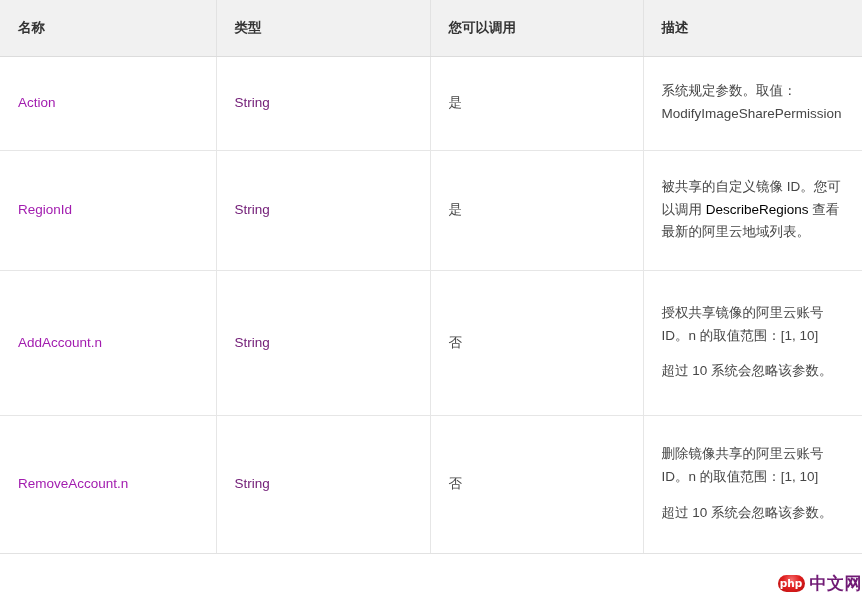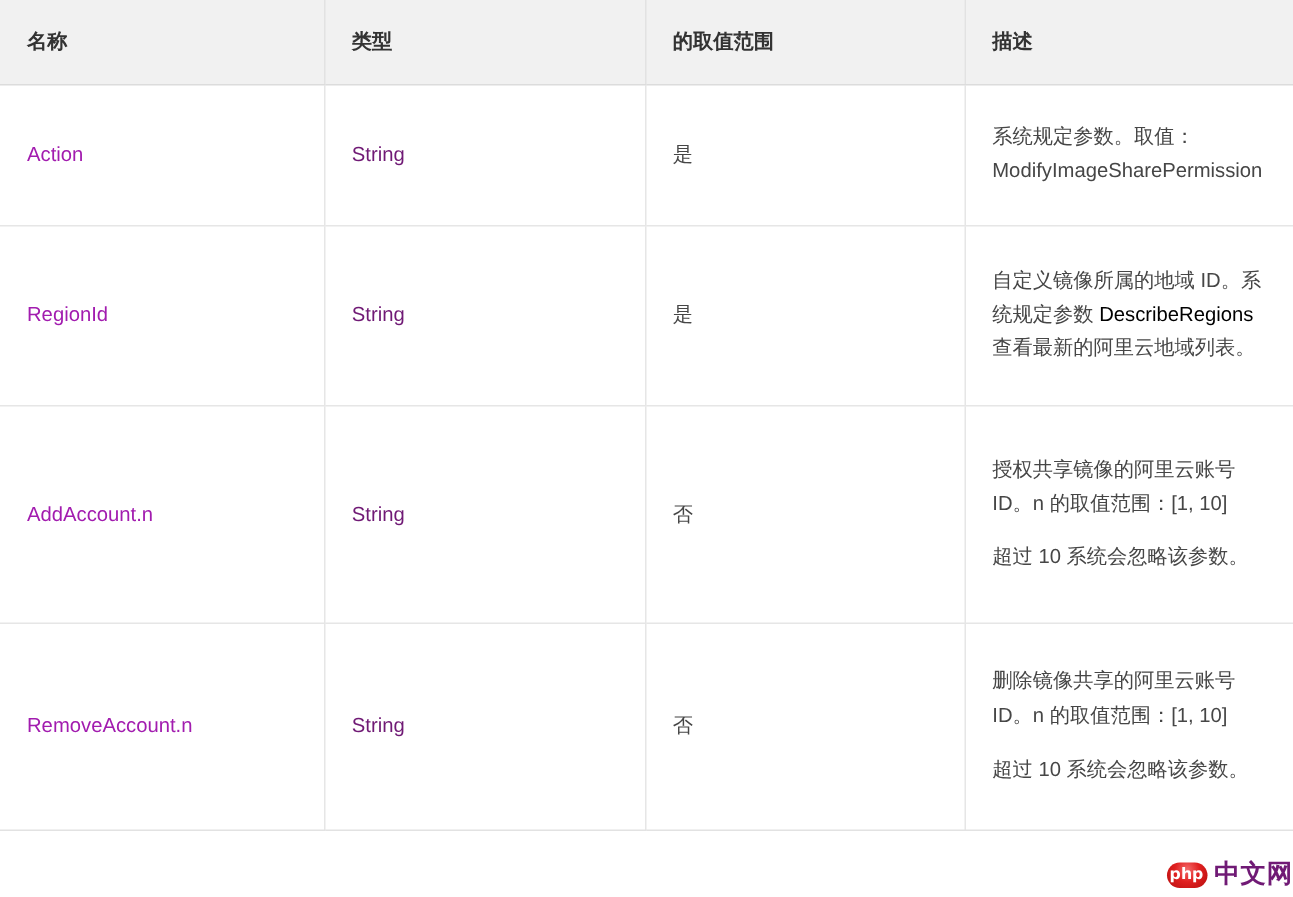--- a/index.html
+++ b/index.html
@@ -132,41 +132,41 @@
     <colgroup>
       <col class="c-name">
       <col class="c-type">
       <col class="c-req">
       <col class="c-desc">
     </colgroup>
     <thead>
       <tr>
         <th>名称</th>
         <th>类型</th>
-        <th>的取值范围</th>
+        <th>您可以调用</th>
         <th>描述</th>
       </tr>
     </thead>
     <tbody>
 
       <tr style="height:94px;">
         <td class="cell-name">Action</td>
         <td class="cell-type">String</td>
         <td class="cell-req">是</td>
         <td class="cell-desc">
           <p>系统规定参数。取值：ModifyImageSharePermission</p>
         </td>
       </tr>
 
       <tr style="height:120px;">
         <td class="cell-name">RegionId</td>
         <td class="cell-type">String</td>
         <td class="cell-req">是</td>
         <td class="cell-desc">
-          <p><span>自定义镜像所属的地域 ID。系统规定参数 </span><a class="doc-link" href="#">DescribeRegions</a><span> 查看最新的阿里云地域列表。</span></p>
+          <p><span>被共享的自定义镜像 ID。您可以调用 </span><a class="doc-link" href="#">DescribeRegions</a><span> 查看最新的阿里云地域列表。</span></p>
         </td>
       </tr>
 
 
       <tr style="height:145px;">
         <td class="cell-name">AddAccount.n</td>
         <td class="cell-type">String</td>
         <td class="cell-req">否</td>
         <td class="cell-desc">
           <p>授权共享镜像的阿里云账号 ID。n 的取值范围：[1, 10]</p>

